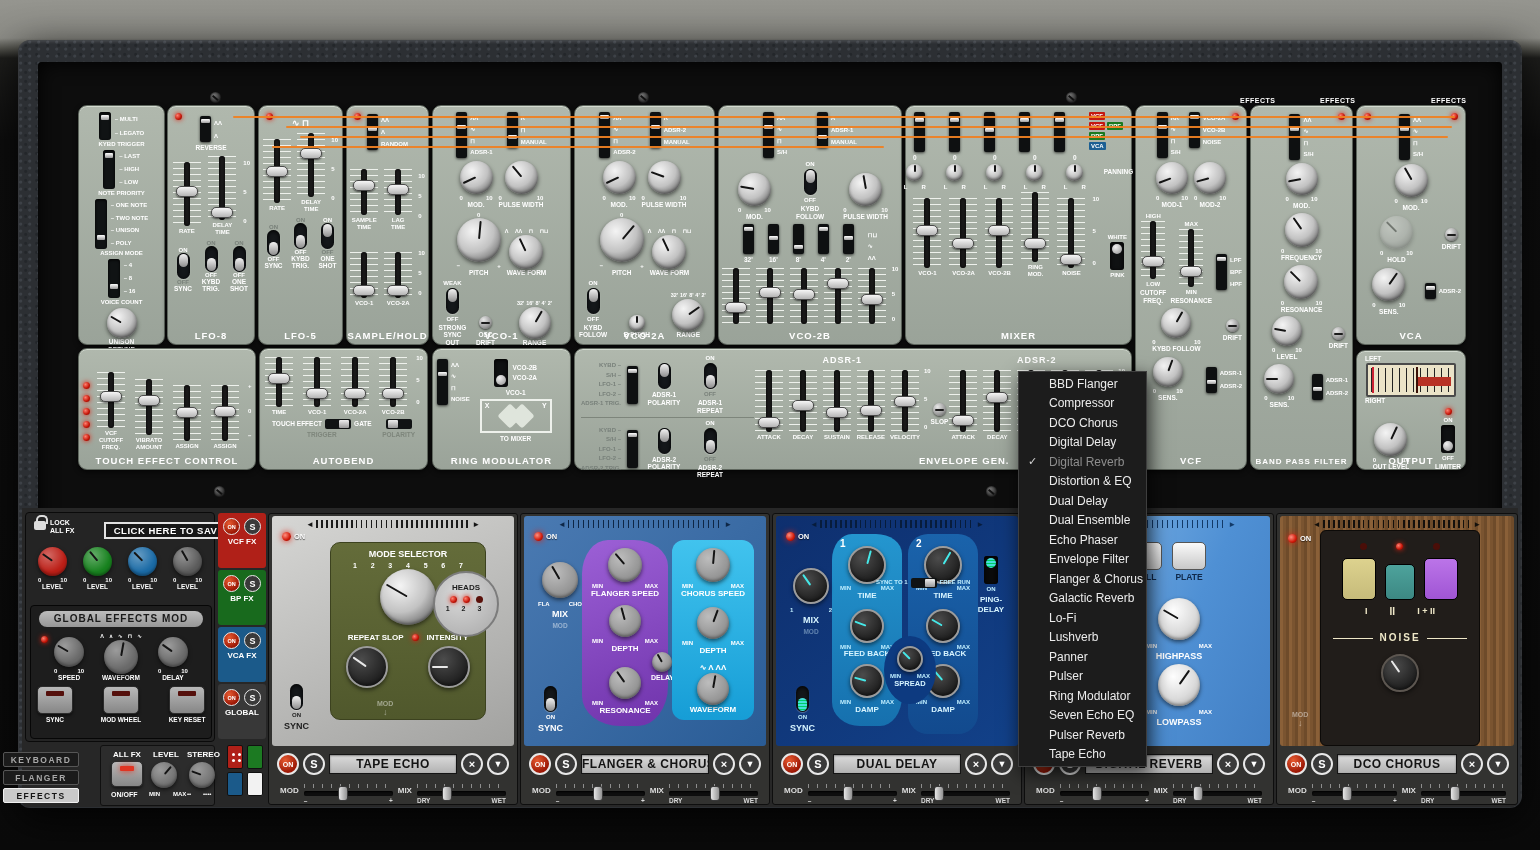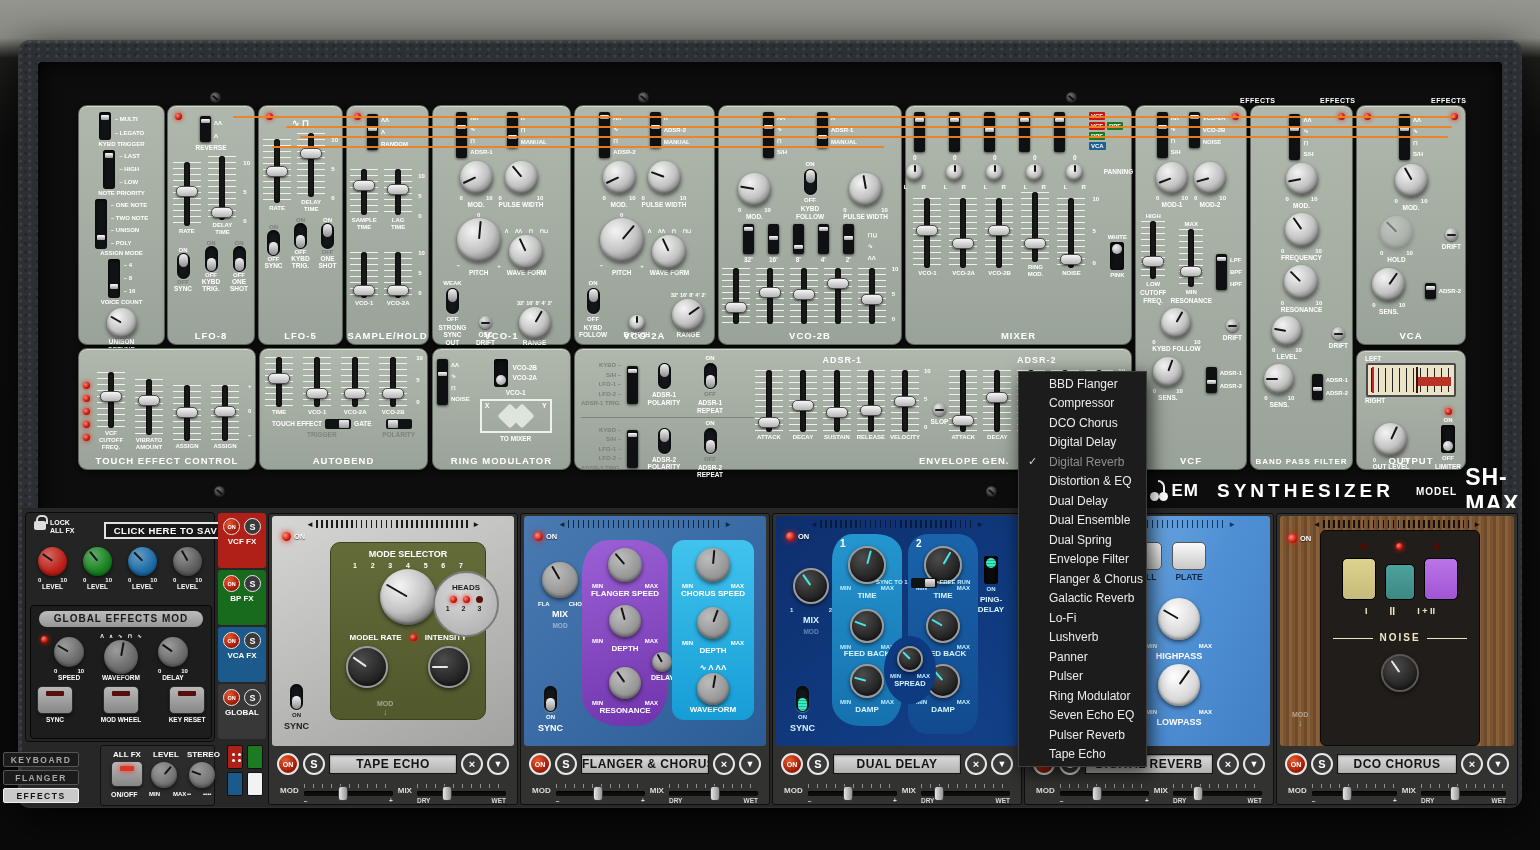--- a/index.html
+++ b/index.html
@@ -1454,29 +1454,20 @@
           <div class="vscale" style="height: 74px;">
             <span>10</span>
             <span>5</span>
             <span>0</span>
           </div>
         </div>
   </div>
   <div class="mtitle" style="left:40%">ENVELOPE GEN.</div>
 </div>
 
-<div class="logo" style="left:1150px">
-  <span class="cherry">
-        <b></b>
-      </span>
-  <span class="brand">EM</span>
-  <span class="logotext">SYNTHESIZER</span>
-  <span class="modellbl">MODEL</span>
-  <span class="modelname">SH-MAX</span>
-</div>
 
 <div class="botrack"></div>
 
 <div class="lpanel">
   <i class="lockic"></i>
   <div class="locklbl"><span>LOCK</span><br><span>ALL FX</span></div>
   <div class="saveb">CLICK HERE TO SAVE</div>
   <div class="flexrow" style="position:absolute;left:0;right:0;top:34px;gap:16px">
         <div class="knobw">
           <div class="knob" style="height: 29px; width: 29px; background: radial-gradient(circle at 36% 30%, rgba(255, 255, 255, 0.333), transparent 60%), rgb(188, 31, 23);">
@@ -1654,21 +1645,21 @@
       <div style="position:absolute;right:-14px;top:28px;width:66px;height:66px;border-radius:50%;background:radial-gradient(circle at 40% 35%,#d9d9d9,#a8a8a8);border:2px solid #7c7c7c;text-align:center">
         <div class="lbl" style="color:#1c1c1c;font-size:8px;margin-top:10px">HEADS</div>
         <div style="display:flex;justify-content:center;gap:6px;margin-top:3px">
           <i class="mled" style="position:static"></i>
           <i class="mled" style="position:static"></i>
           <i class="mled" style="position:static;background:#5a100a;box-shadow:none"></i>
         </div>
         <div class="lbl" style="color:#1c1c1c;font-size:7px;letter-spacing:5px;margin-top:2px" id="headnums">1 2 3</div>
       </div>
       <div style="display:flex;justify-content:center;gap:8px;align-items:center;margin-top:8px">
-        <span class="lbl" style="font-size:8px">MODEL RATE</span>
+        <span class="lbl" style="font-size:8px">REPEAT SLOP</span>
         <i class="mled" style="position:static"></i>
         <span class="lbl" style="font-size:8px">INTENSITY</span>
       </div>
       <div style="display:flex;justify-content:center;gap:40px;margin-top:4px">
         <div class="knob dark" style="width:42px;height:42px">
               <i class="pt" style="transform:rotate(-55deg)"></i>
             </div>
         <div class="knob dark" style="width:42px;height:42px">
               <i class="pt" style="transform:rotate(-90deg)"></i>
             </div>
@@ -2102,21 +2093,21 @@
       <div class="it">
         <span>Distortion &amp; EQ</span>
       </div>
       <div class="it">
         <span>Dual Delay</span>
       </div>
       <div class="it">
         <span>Dual Ensemble</span>
       </div>
       <div class="it">
-        <span>Dual Spring</span>
+        <span>Echo Phaser</span>
       </div>
       <div class="it">
         <span>Envelope Filter</span>
       </div>
       <div class="it">
         <span>Flanger &amp; Chorus</span>
       </div>
       <div class="it">
         <span>Galactic Reverb</span>
       </div>

